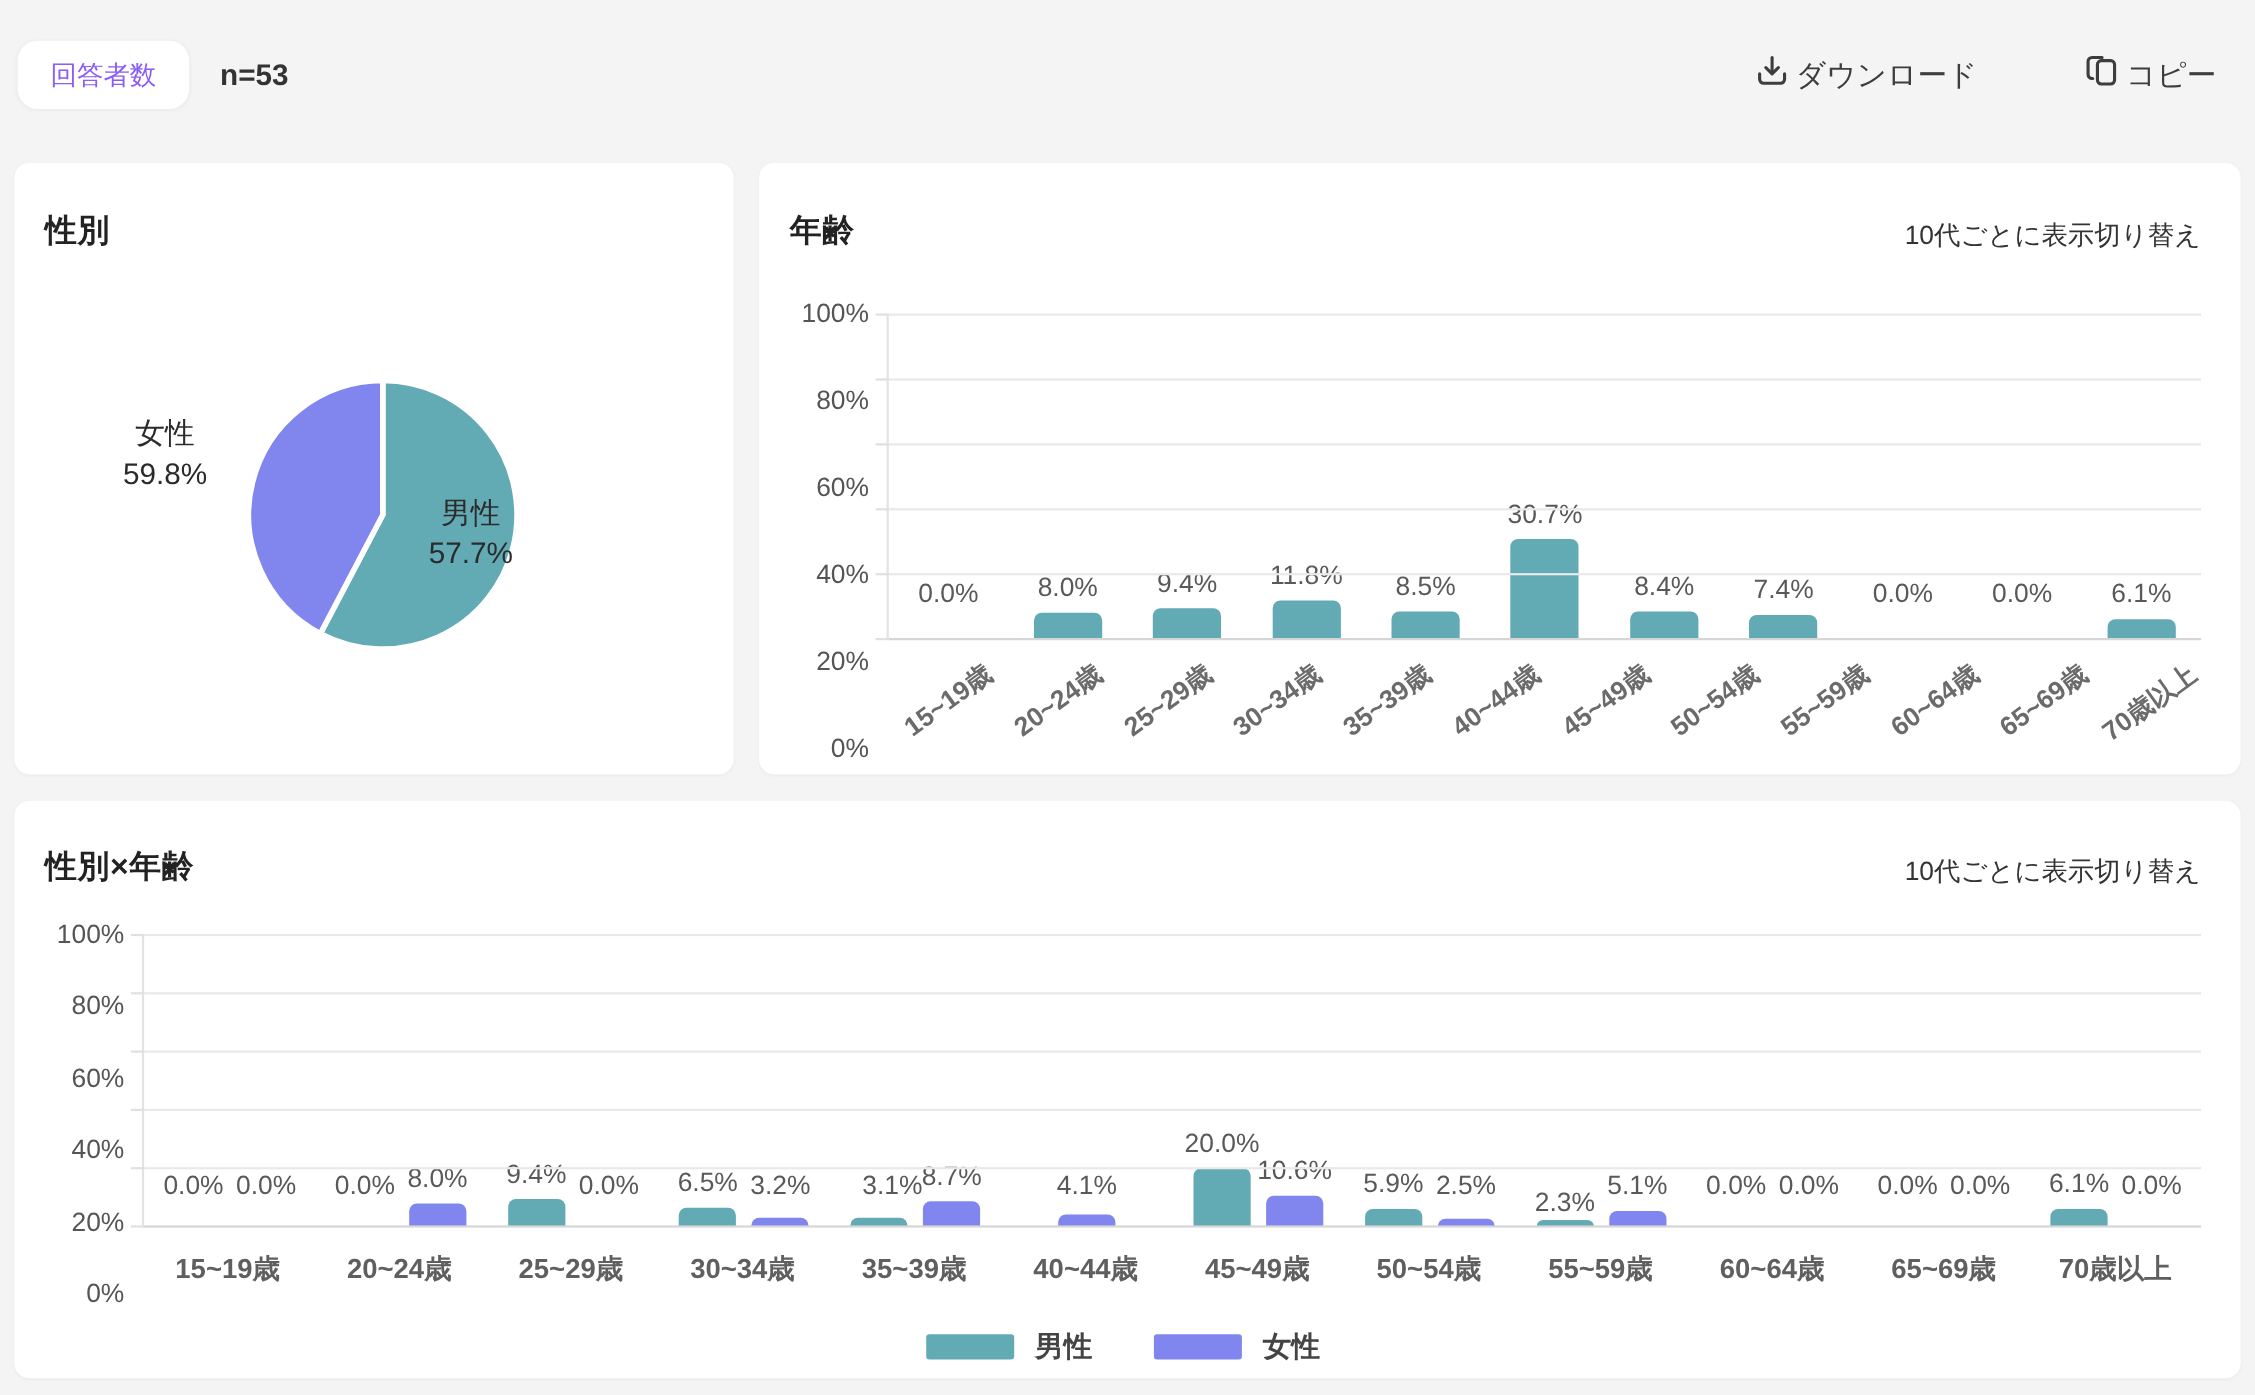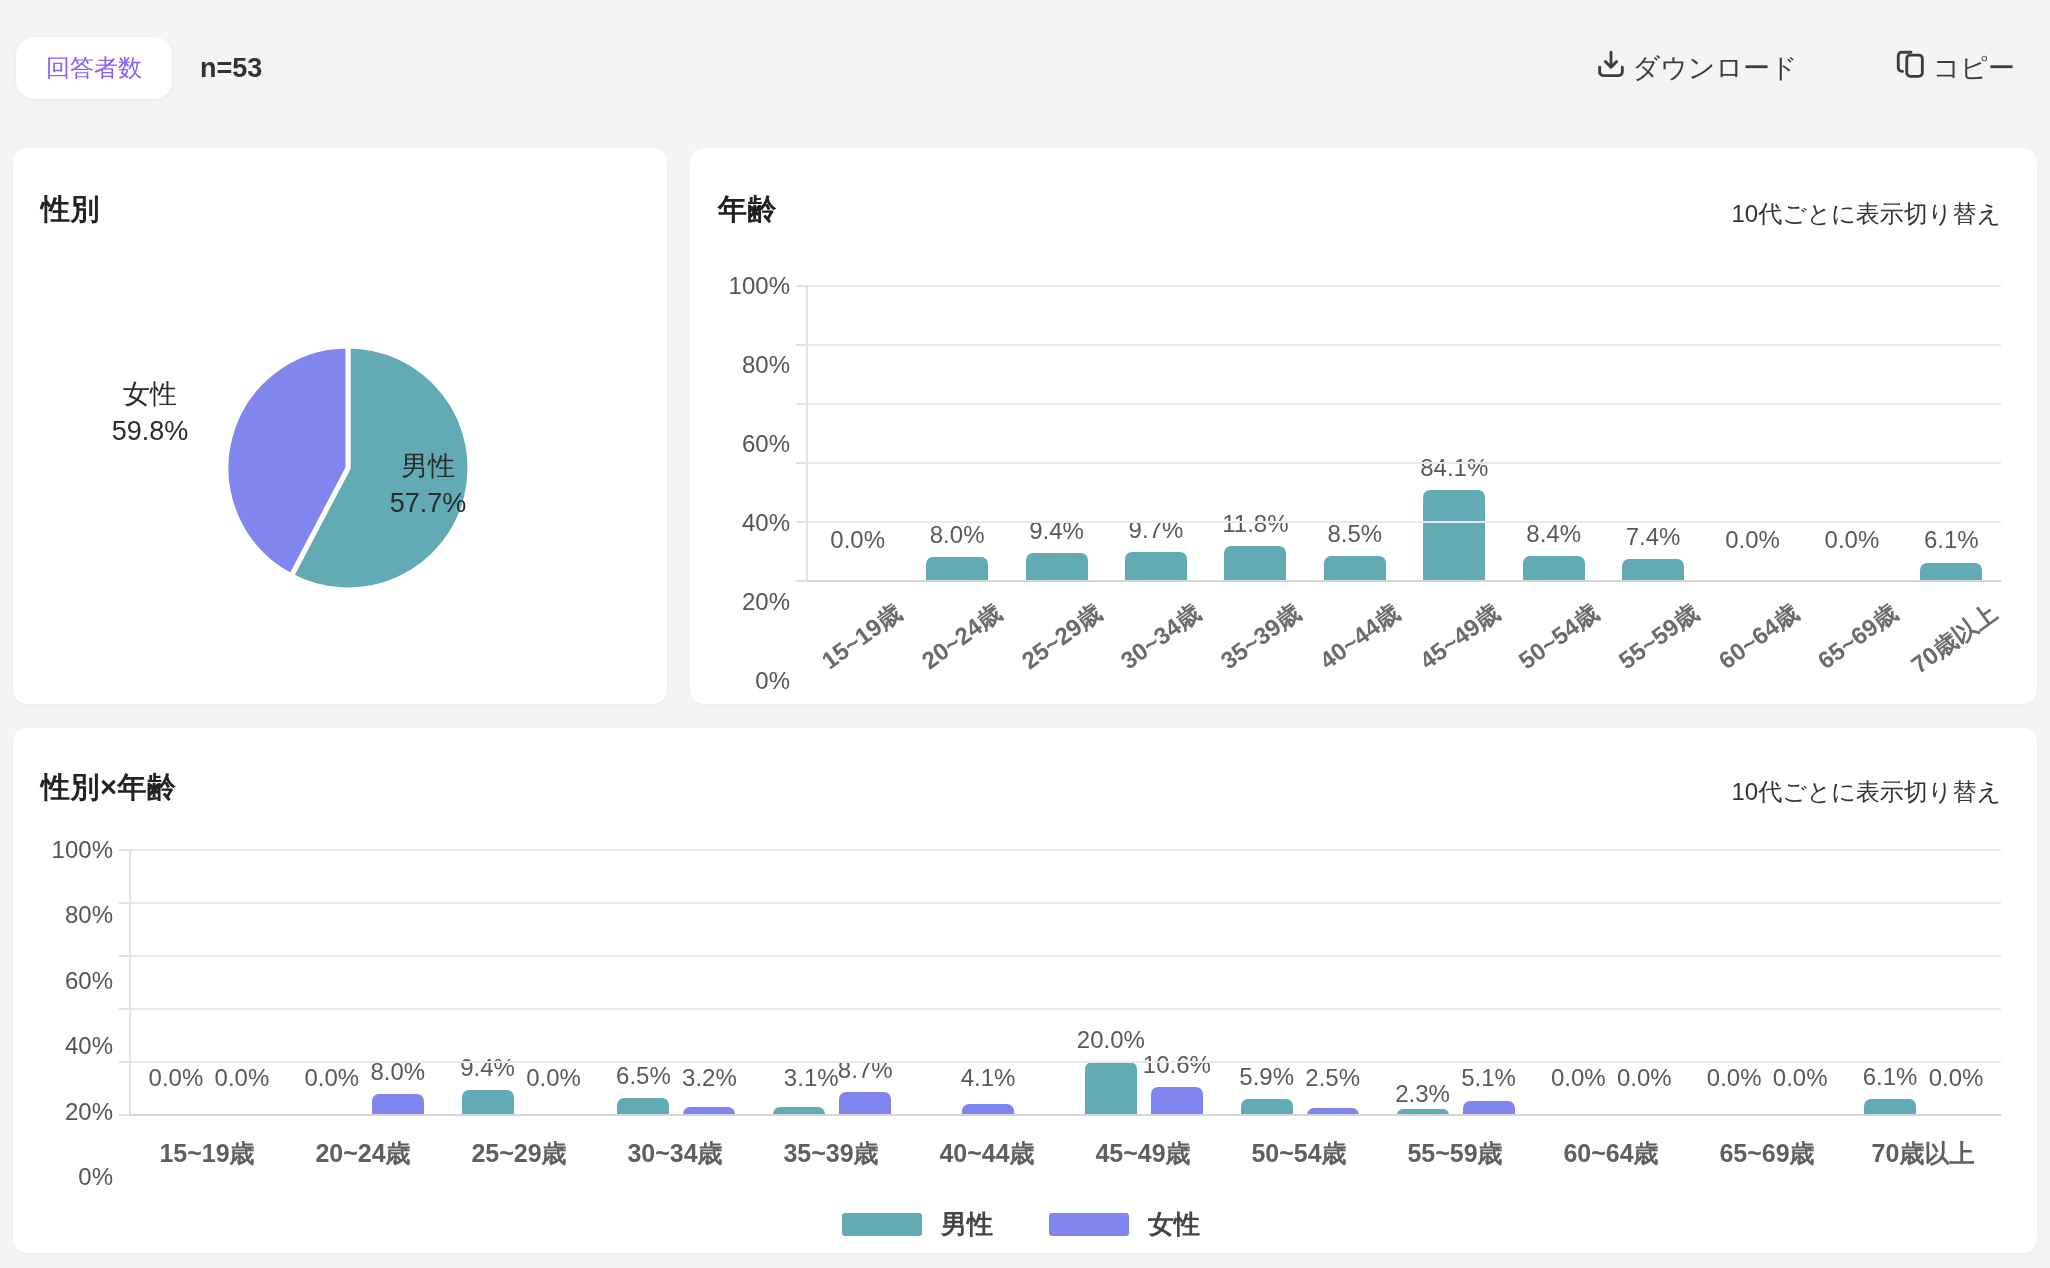--- a/index.html
+++ b/index.html
@@ -168,40 +168,34 @@
                     </div>
                   </div>
                   <div class="slot">
                     <div class="barwrap">
                       <div class="bar" style="height: 28px; background: rgb(98, 170, 180);"></div>
                       <div class="bar-label" style="bottom: 37px;">9.4%</div>
                     </div>
                   </div>
                   <div class="slot">
                     <div class="barwrap">
-                      <div class="bar" style="height: 29px; background: rgb(98, 170, 180);"></div>
-                      <div class="bar-label" style="bottom: 38px;">9.7%</div>
-                    </div>
-                  </div>
-                  <div class="slot">
-                    <div class="barwrap">
                       <div class="bar" style="height: 35px; background: rgb(98, 170, 180);"></div>
                       <div class="bar-label" style="bottom: 44px;">11.8%</div>
                     </div>
                   </div>
                   <div class="slot">
                     <div class="barwrap">
                       <div class="bar" style="height: 25px; background: rgb(98, 170, 180);"></div>
                       <div class="bar-label" style="bottom: 34px;">8.5%</div>
                     </div>
                   </div>
                   <div class="slot">
                     <div class="barwrap">
                       <div class="bar" style="height: 91px; background: rgb(98, 170, 180);"></div>
-                      <div class="bar-label" style="bottom: 100px;">84.1%</div>
+                      <div class="bar-label" style="bottom: 100px;">30.7%</div>
                     </div>
                   </div>
                   <div class="slot">
                     <div class="barwrap">
                       <div class="bar" style="height: 25px; background: rgb(98, 170, 180);"></div>
                       <div class="bar-label" style="bottom: 34px;">8.4%</div>
                     </div>
                   </div>
                   <div class="slot">
                     <div class="barwrap">

